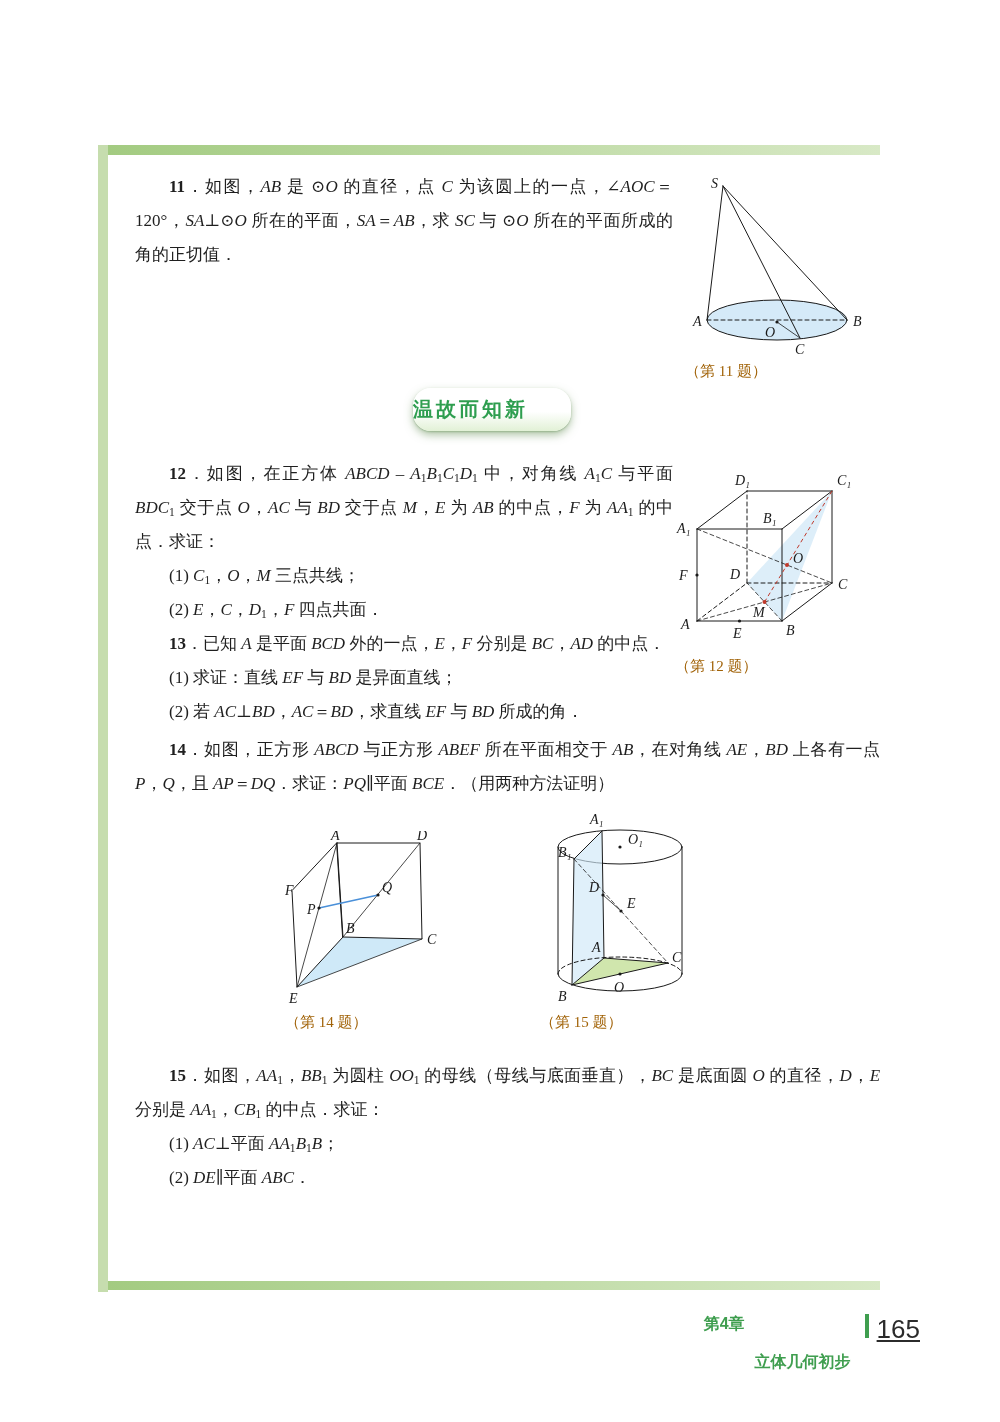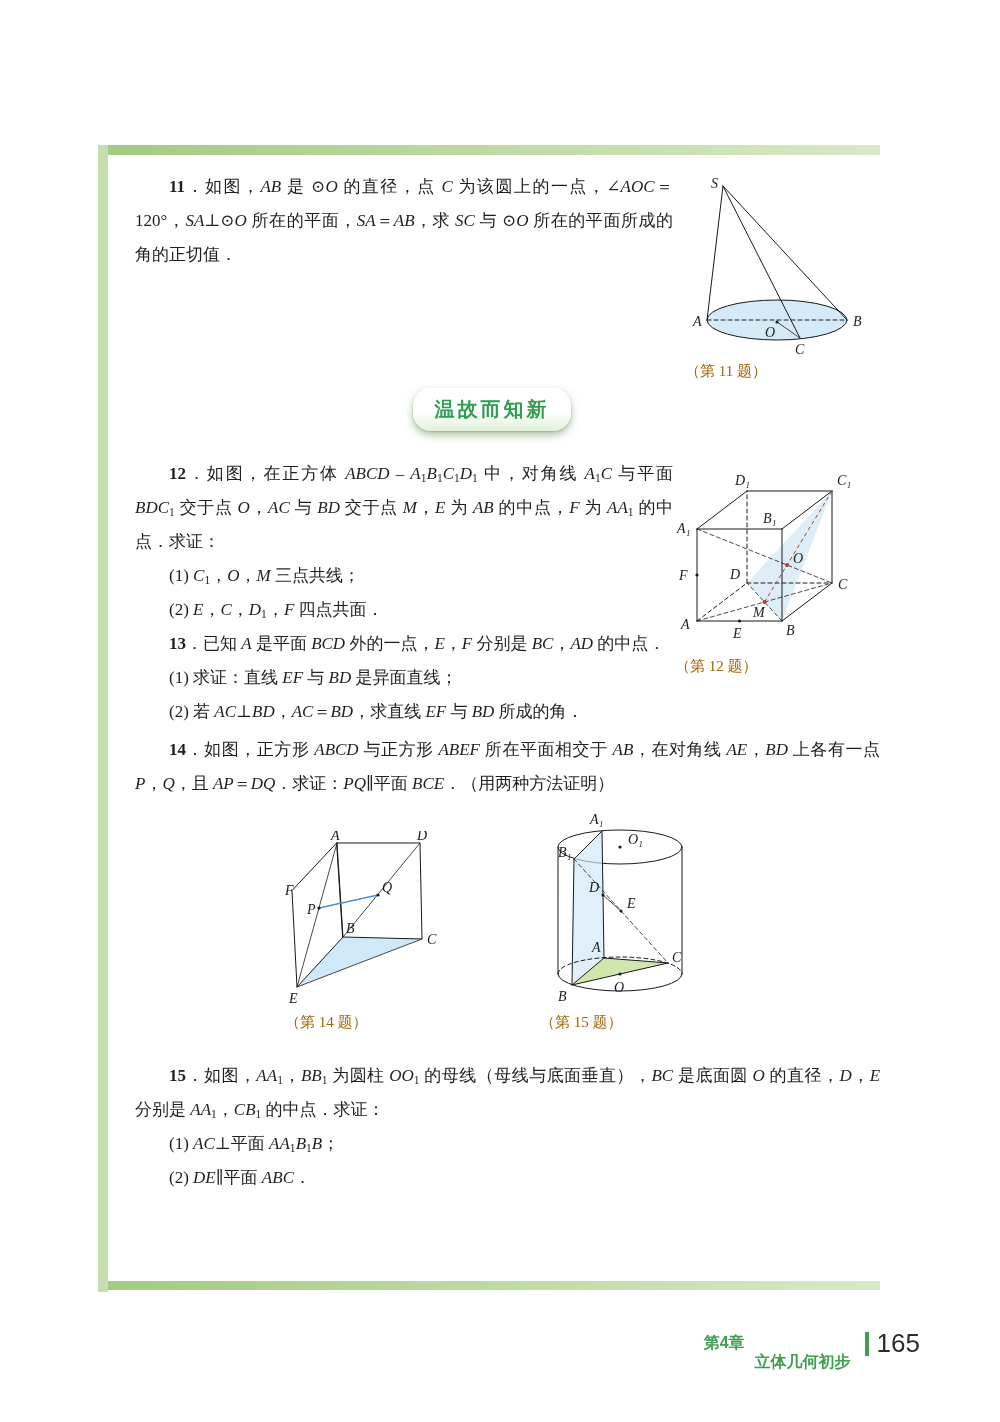--- a/index.html
+++ b/index.html
@@ -29,31 +29,31 @@
 
   .fig { text-align:center; }
   .fig11 { float:right; width:195px; margin:2px 0 4px 12px; }
   .fig12 { float:right; width:205px; margin:14px 0 2px 2px; }
   .caption { font-size:15px; line-height:26px; text-align:left; color:#a16207; text-indent:0; }
 
   .figrow { clear:both; display:flex; align-items:flex-end; margin:8px 0 0 150px; }
   .figrow .inlinefig + .inlinefig { margin-left:80px; }
 
   .banner { clear:both; width:158px; margin:26px 0 26px 278px; padding:4px 0 5px 0;
-    text-align:center; background:linear-gradient(#ffffff 55%, #e2f1d6);
+    background:linear-gradient(#ffffff 55%, #e2f1d6);
     border-radius:18px; box-shadow:0 4px 9px rgba(96,140,80,.5), 0 1px 2px rgba(96,140,80,.4);
     color:#2e9e4f; font-weight:bold; font-size:20px; letter-spacing:3px;
     font-family:"Liberation Sans","DejaVu Sans",sans-serif; text-indent:0; }
 
-  .footer { position:absolute; top:1314px; right:80px; display:flex; align-items:center;
+  .footer { position:absolute; top:1314px; right:80px; display:flex; align-items:flex-start;
     font-family:"Liberation Sans","DejaVu Sans",sans-serif; }
   .footer .chapter, .footer .section { color:#3f9e4f; font-size:16px; font-weight:bold; }
   .footer .section { margin-left:10px;margin-top:38px; }
   .footer .divider { width:4px; height:24px; background:#3f9e4f; margin:0 8px 0 14px; }
-  .footer .pagenum { color:#2b2b2b; font-size:26px; }
+  .footer .pagenum { color:#2b2b2b; font-size:26px;text-decoration:underline; }
 
   svg { display:block; margin:0 auto; }
   .edge { stroke:#1a1a1a; stroke-width:1; fill:none; stroke-linecap:round; }
   .thin { stroke-width:0.8; }
   .dashed { stroke-dasharray:4 3; }
   .reddash { stroke:#c0392b; stroke-width:1; stroke-dasharray:4 3; fill:none; }
   .blue-line { stroke:#4a90d9; stroke-width:1.6; }
   .face-blue { fill:#d5eaf8; }
   svg text { font-family:"Liberation Serif","DejaVu Serif",serif; font-size:14px; font-style:italic; fill:#1a1a1a; }
   .dot { fill:#1a1a1a; }

